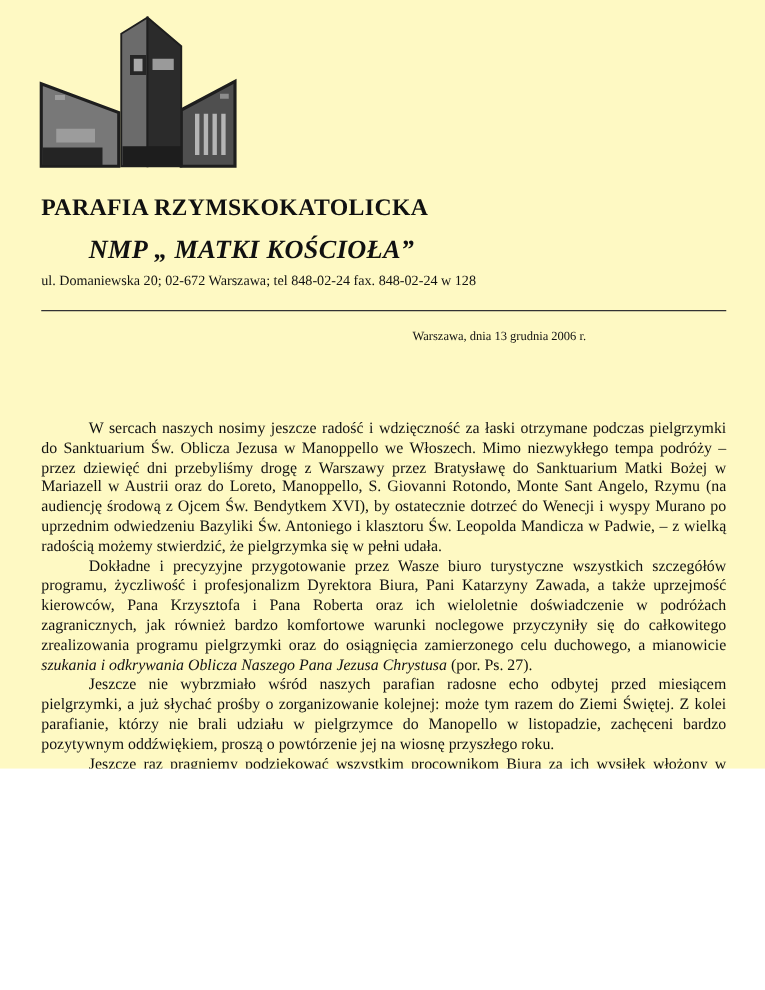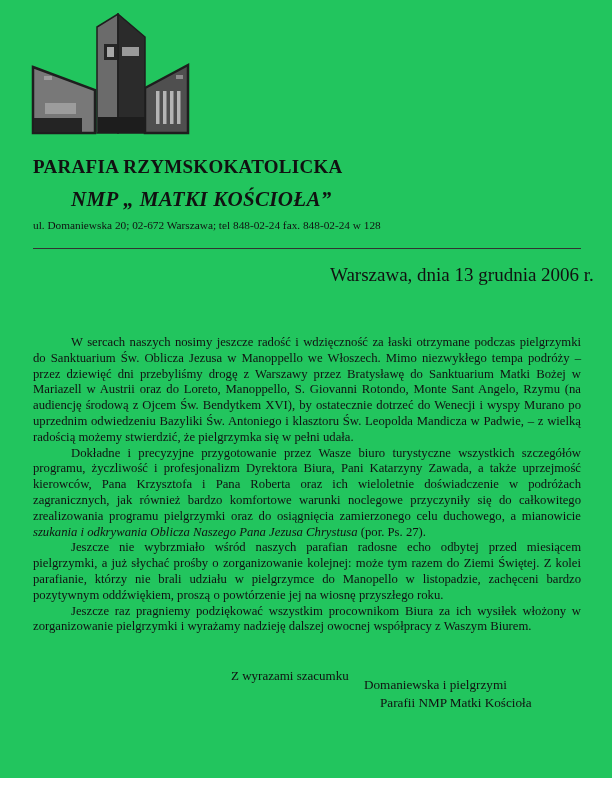--- a/index.html
+++ b/index.html
@@ -1,21 +1,21 @@
 <!DOCTYPE html>
 <html><head>
 <meta charset="utf-8">
 <style>
   * { margin: 0; padding: 0; box-sizing: border-box; }
   html, body { background: #ffffff; }
   .page {
     position: relative;
     width: 612px;
-    height: 778px;
-    background: #22c55e;
+    height: 615px;
+    background: #fef9c3;
     font-family: "Liberation Serif", "DejaVu Serif", serif;
     color: #111111;
     overflow: hidden;
   }
   .logo {
     position: absolute;
     left: 30px;
     top: 13px;
     width: 162px;
     height: 123px;
@@ -51,21 +51,21 @@
     left: 33px;
     top: 248px;
     width: 548px;
     height: 0;
     border-top: 1.7px solid #333333;
   }
   .date-line {
     position: absolute;
     left: 330px;
     top: 264px;
-    font-size: 19px;
+    font-size: 10px;
     white-space: nowrap;
   }
   .body-block {
     position: absolute;
     left: 33px;
     top: 311px;
     width: 548px;
     font-size: 12.7px;
     line-height: 15.8px;
     text-align: justify;

